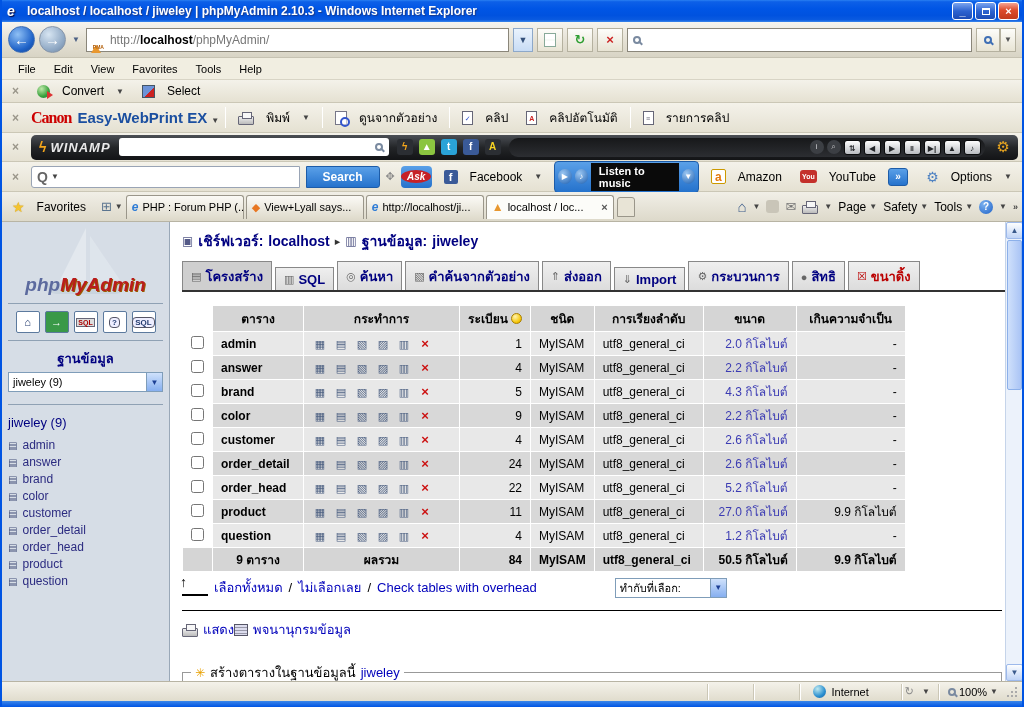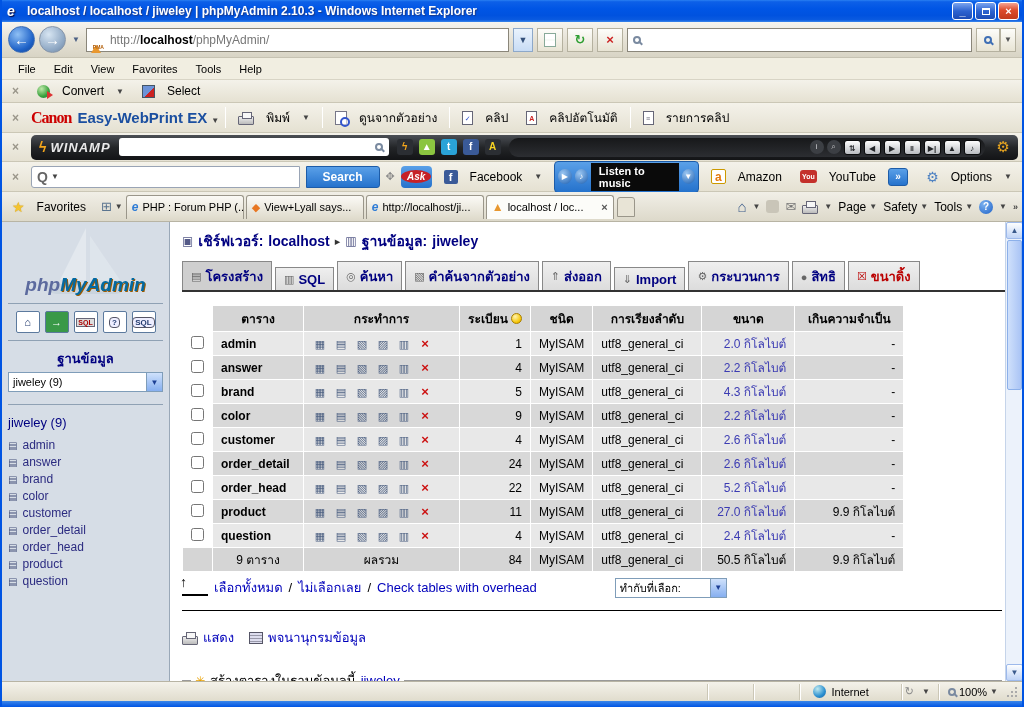--- a/index.html
+++ b/index.html
@@ -128,21 +128,21 @@
   .chev2 { font-size:9px; color:#444; font-weight:bold; }
 
   
   .content { flex:1; display:flex; position:relative; overflow:hidden; background:#fff; }
   .sidebar { width:168px; background:#d6dde6; border-right:1px solid #9aa8b8; padding:4px 6px; position:relative; overflow:hidden; flex:0 0 auto; }
   .boat { position:absolute; top:6px; left:30px; width:110px; height:80px; opacity:.55; }
   .sail1 { position:absolute; left:28px; top:0; width:0; height:0; border-left:26px solid transparent; border-bottom:52px solid #eef2f6; }
   .sail2 { position:absolute; left:58px; top:8px; width:0; height:0; border-right:30px solid transparent; border-bottom:44px solid #e6ecf2; }
   .hull { position:absolute; left:14px; top:56px; width:80px; height:10px; background:#c2cdd9; border-radius:0 0 12px 12px; }
   .pma-logo { position:relative; margin-top:48px; text-align:center; font-size:19px; font-weight:bold; font-style:italic; }
-  .logo-php { color:#5c6a9e; } .logo-myadmin { color:#0369a1; text-shadow:1px 1px 0 #9a5a00;text-align:center; }
+  .logo-php { color:#5c6a9e; } .logo-myadmin { color:#b91c1c; text-shadow:1px 1px 0 #9a5a00;text-align:center; }
   .side-sep { border-top:1px solid #8fa1b4; margin:7px 0; }
   .side-icons { display:flex; justify-content:center; gap:5px; }
   .side-ico-btn { width:24px; height:22px; background:#fff; border:1px solid #5c7a9e; border-radius:2px; display:flex; align-items:center; justify-content:center; font-size:11px; color:#223a6e; font-weight:bold; }
   .side-ico-btn.exit { background:#3a9948; color:#fff; }
   .sql-mini { font-size:7px; font-weight:bold; color:#a00; border:1px solid #667; padding:0 1px; background:#ddd; }
   .bubble { border:1px solid #556; border-radius:4px; padding:0 2px; font-size:8px; background:#eef; }
   .db-label { text-align:center; font-weight:bold; color:#000080; font-size:13px; margin:6px 0 3px; }
   .xp-select { height:20px; background:#fff; border:1px solid #7f9db9; display:flex; align-items:center; justify-content:space-between; padding-left:4px; font-size:11px; }
   .xp-select .arrowbox { width:16px; height:100%; background:linear-gradient(180deg,#cfe1fb,#86aff0); border-left:1px solid #7f9db9; color:#1c3f94; font-size:8px; display:flex; align-items:center; justify-content:center; }
   .db-heading { color:#000080; font-size:13px; margin:10px 0 8px; }
@@ -170,33 +170,33 @@
   td.chk { width:20px; text-align:center; background:#fff !important; }
   td.tname { font-weight:bold; width:90px; }
   td.acts { width:155px; }
   .action-icon { display:inline-block; width:16px; text-align:center; font-size:11px; color:#4a5e80; margin-right:5px; }
   .action-icon.drop { color:#cc1111; font-weight:bold; font-size:13px; }
   td.num { text-align:right; width:70px; }
   td.typ { width:58px; }
   td.coll { width:108px; }
   td.size { text-align:right; width:92px; color:#3b3bb3; }
   td.ovh { text-align:right; width:108px; }
-  tr.total td { background:#d5d5d5; font-weight:normal; }
+  tr.total td { background:#d5d5d5; font-weight:bold; }
   tr.total td.ctr { text-align:center; }
   .bulb { display:inline-block; width:11px; height:11px; border-radius:50%; background:radial-gradient(circle at 35% 30%,#fff3b0,#f5c400 70%,#c89600); border:1px solid #a87e00; vertical-align:-1px; margin-left:3px; }
 
   .table-footer { display:flex; align-items:center; gap:6px; margin-top:5px; font-size:13px; }
   .arr-ico { display:inline-block; width:26px; height:16px; border-bottom:2px solid #000; position:relative; }
   .arr-ico::before { content:'↑'; position:absolute; left:-2px; top:-6px; font-size:14px; font-weight:bold; }
   .blue-link { color:#0000bb; }
   .withsel { margin-left:72px; }
   .withsel .xp-select { width:112px; }
 
   hr.mainhr { border:0; border-top:1px solid #000; margin:12px 18px 0 0; }
-  .view-links { display:flex; align-items:center; gap:15px; margin-top:16px; font-size:13px; }
+  .view-links { display:flex; align-items:center; gap:0; margin-top:8px; font-size:13px; }
   .view-links .lnk { display:flex; align-items:center; gap:5px; color:#0000bb; }
   .ico-dict { display:inline-block; width:14px; height:12px; border:1px solid #556; background:repeating-linear-gradient(180deg,#dde 0 2px,#99a 2px 3px); }
 
   fieldset.create { margin:22px 18px 0 0; border:1px solid #999; padding:6px 8px 10px; }
   fieldset.create legend { display:flex; align-items:center; gap:5px; font-size:13px; padding:0 4px; }
   .sparkle { color:#e8a000; font-size:12px; }
   .legend-db { color:#0000bb; }
 
   
   .vscroll { position:absolute; right:0; top:0; bottom:0; width:17px; background:#ecf2fb; border-left:1px solid #c5d4ea; }
@@ -649,21 +649,21 @@
               <td class="size">27.0 กิโลไบต์</td>
               <td class="ovh">9.9 กิโลไบต์</td>
             </tr>
             <tr class="odd">
               <td class="chk"><input type="checkbox" style=""></td>
               <td class="tname">question</td>
               <td class="acts"><span class="action-icon">▦</span><span class="action-icon">▤</span><span class="action-icon">▧</span><span class="action-icon">▨</span><span class="action-icon">▥</span><span class="action-icon drop">×</span></td>
               <td class="num">4</td>
               <td class="typ">MyISAM</td>
               <td class="coll">utf8_general_ci</td>
-              <td class="size">2.4 กิโลไบต์</td>
+              <td class="size">1.2 กิโลไบต์</td>
               <td class="ovh">-</td>
             </tr>
           </tbody>
         <tfoot>
           <tr class="total">
             <td class="chk" style="background:#d5d5d5 !important;"></td>
             <td class="ctr">9 ตาราง</td>
             <td class="ctr">ผลรวม</td>
             <td class="num">84</td>
             <td class="typ">MyISAM</td>

